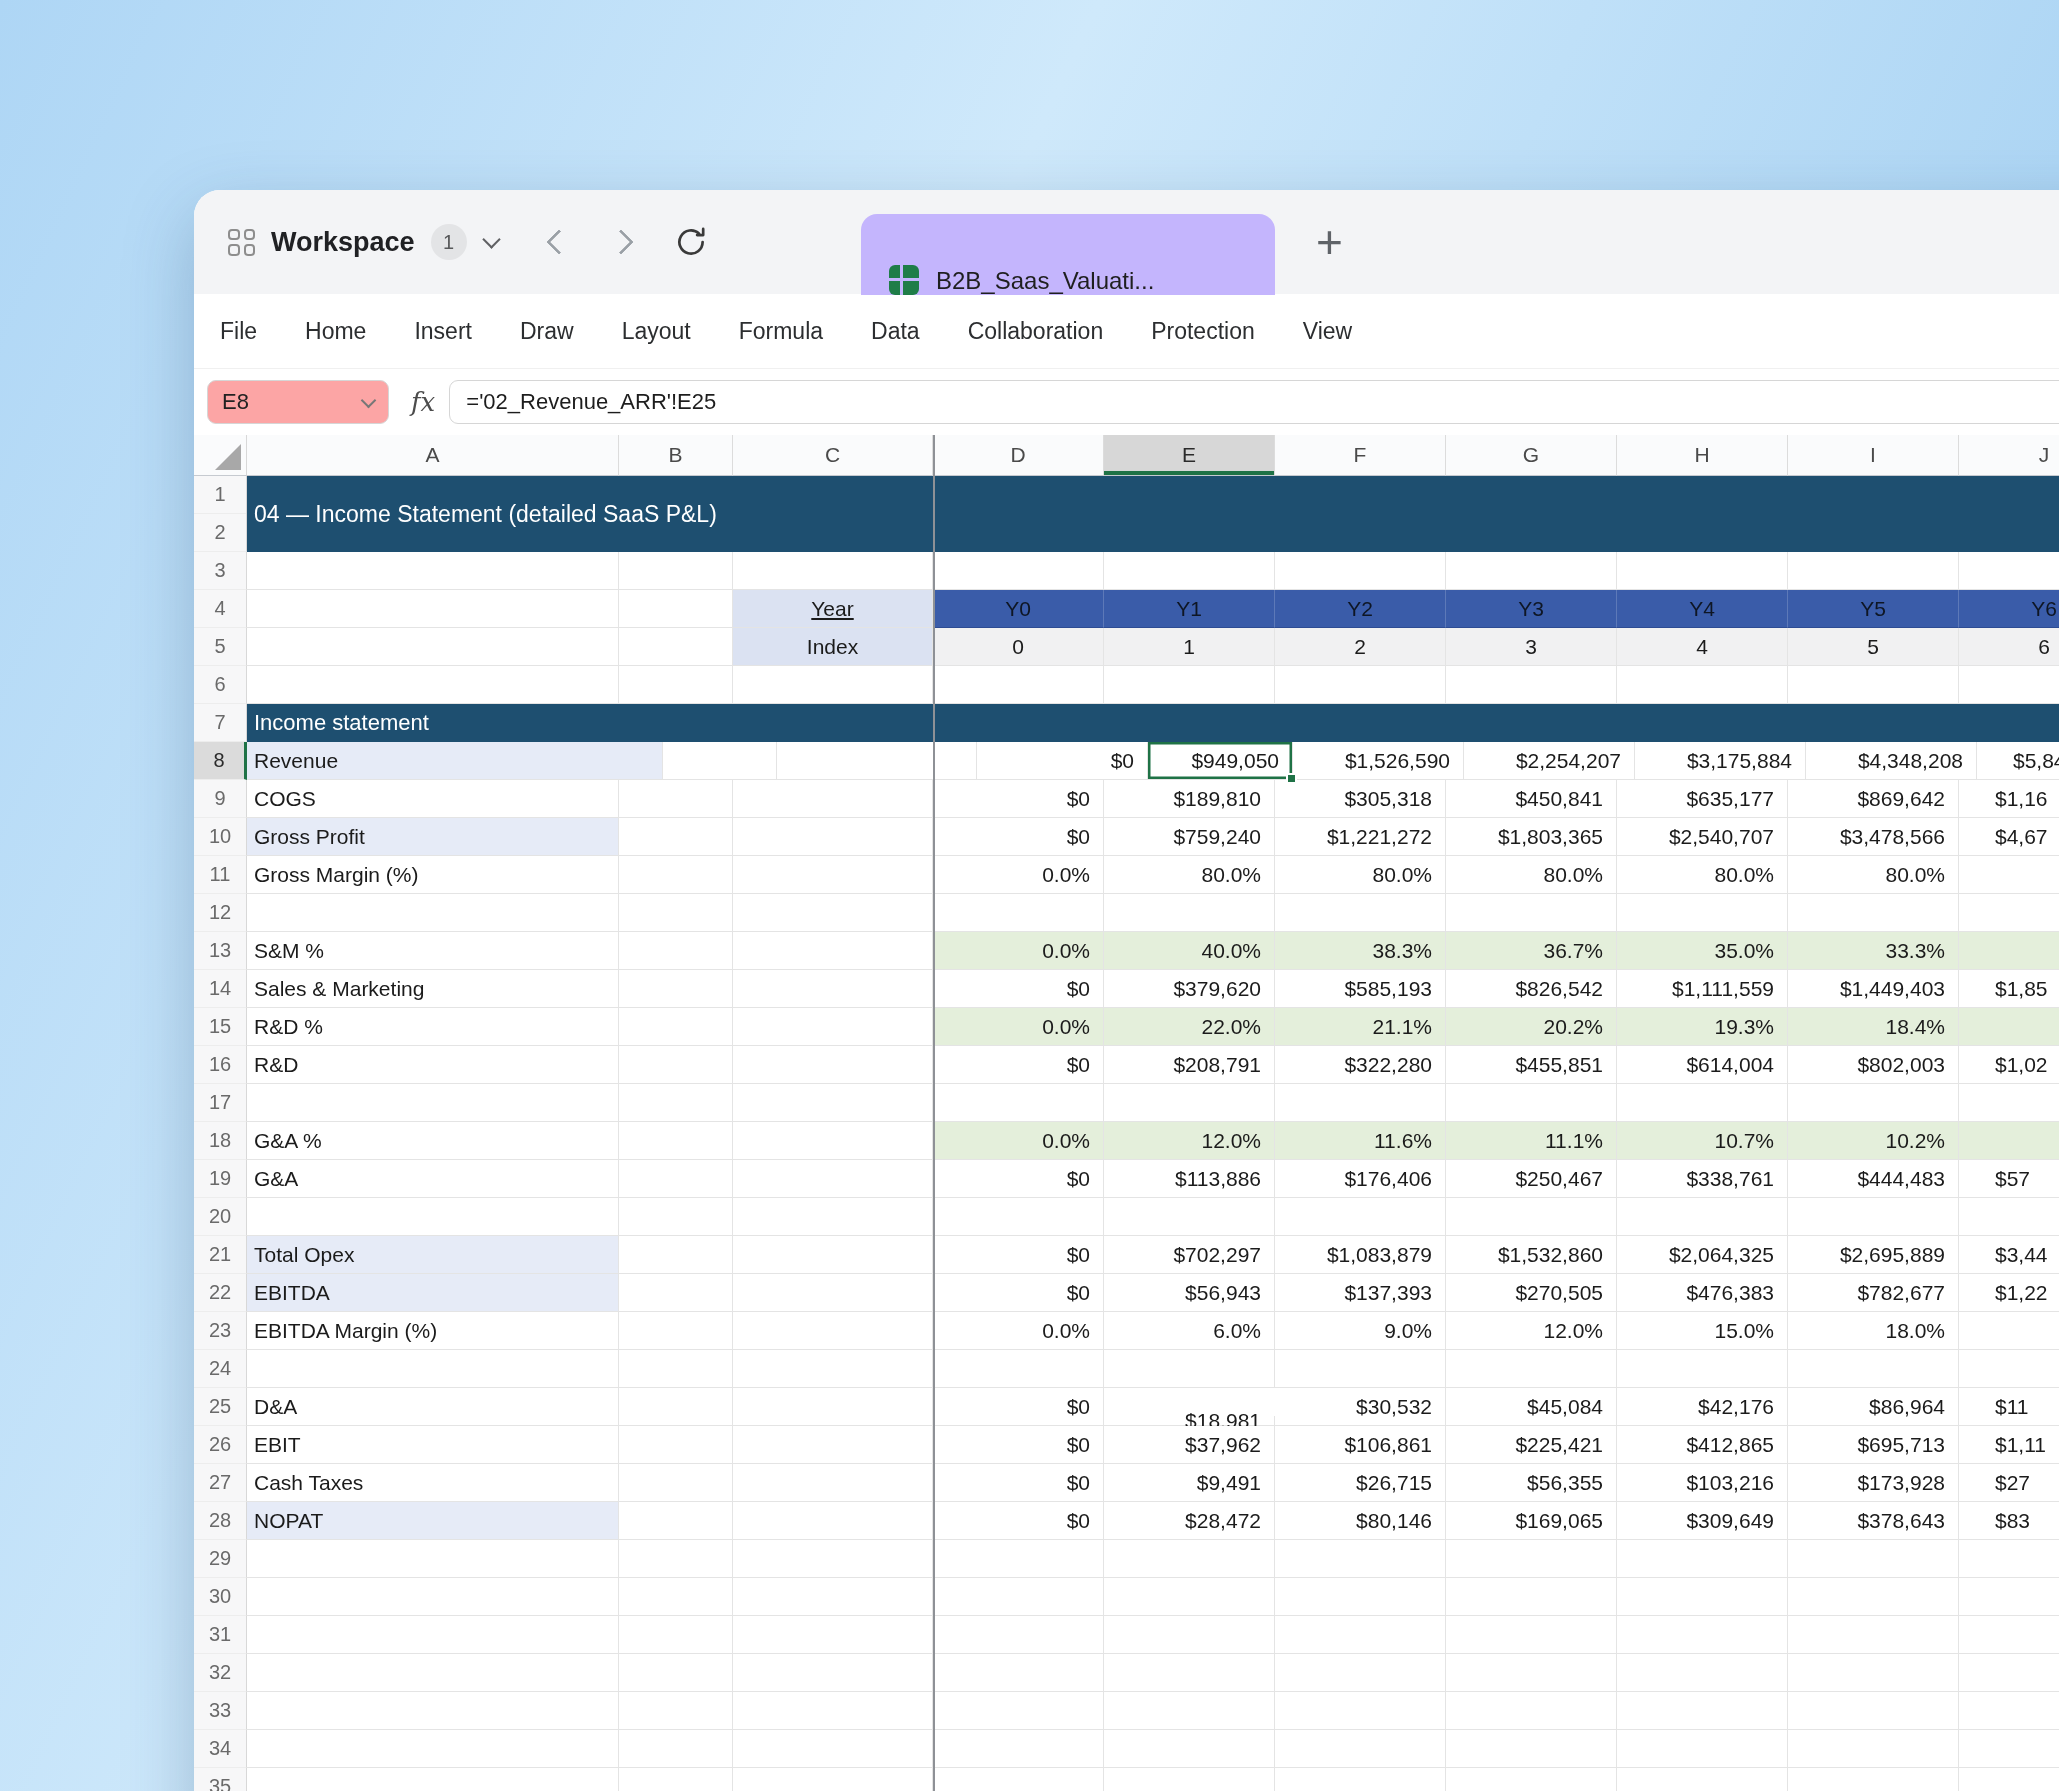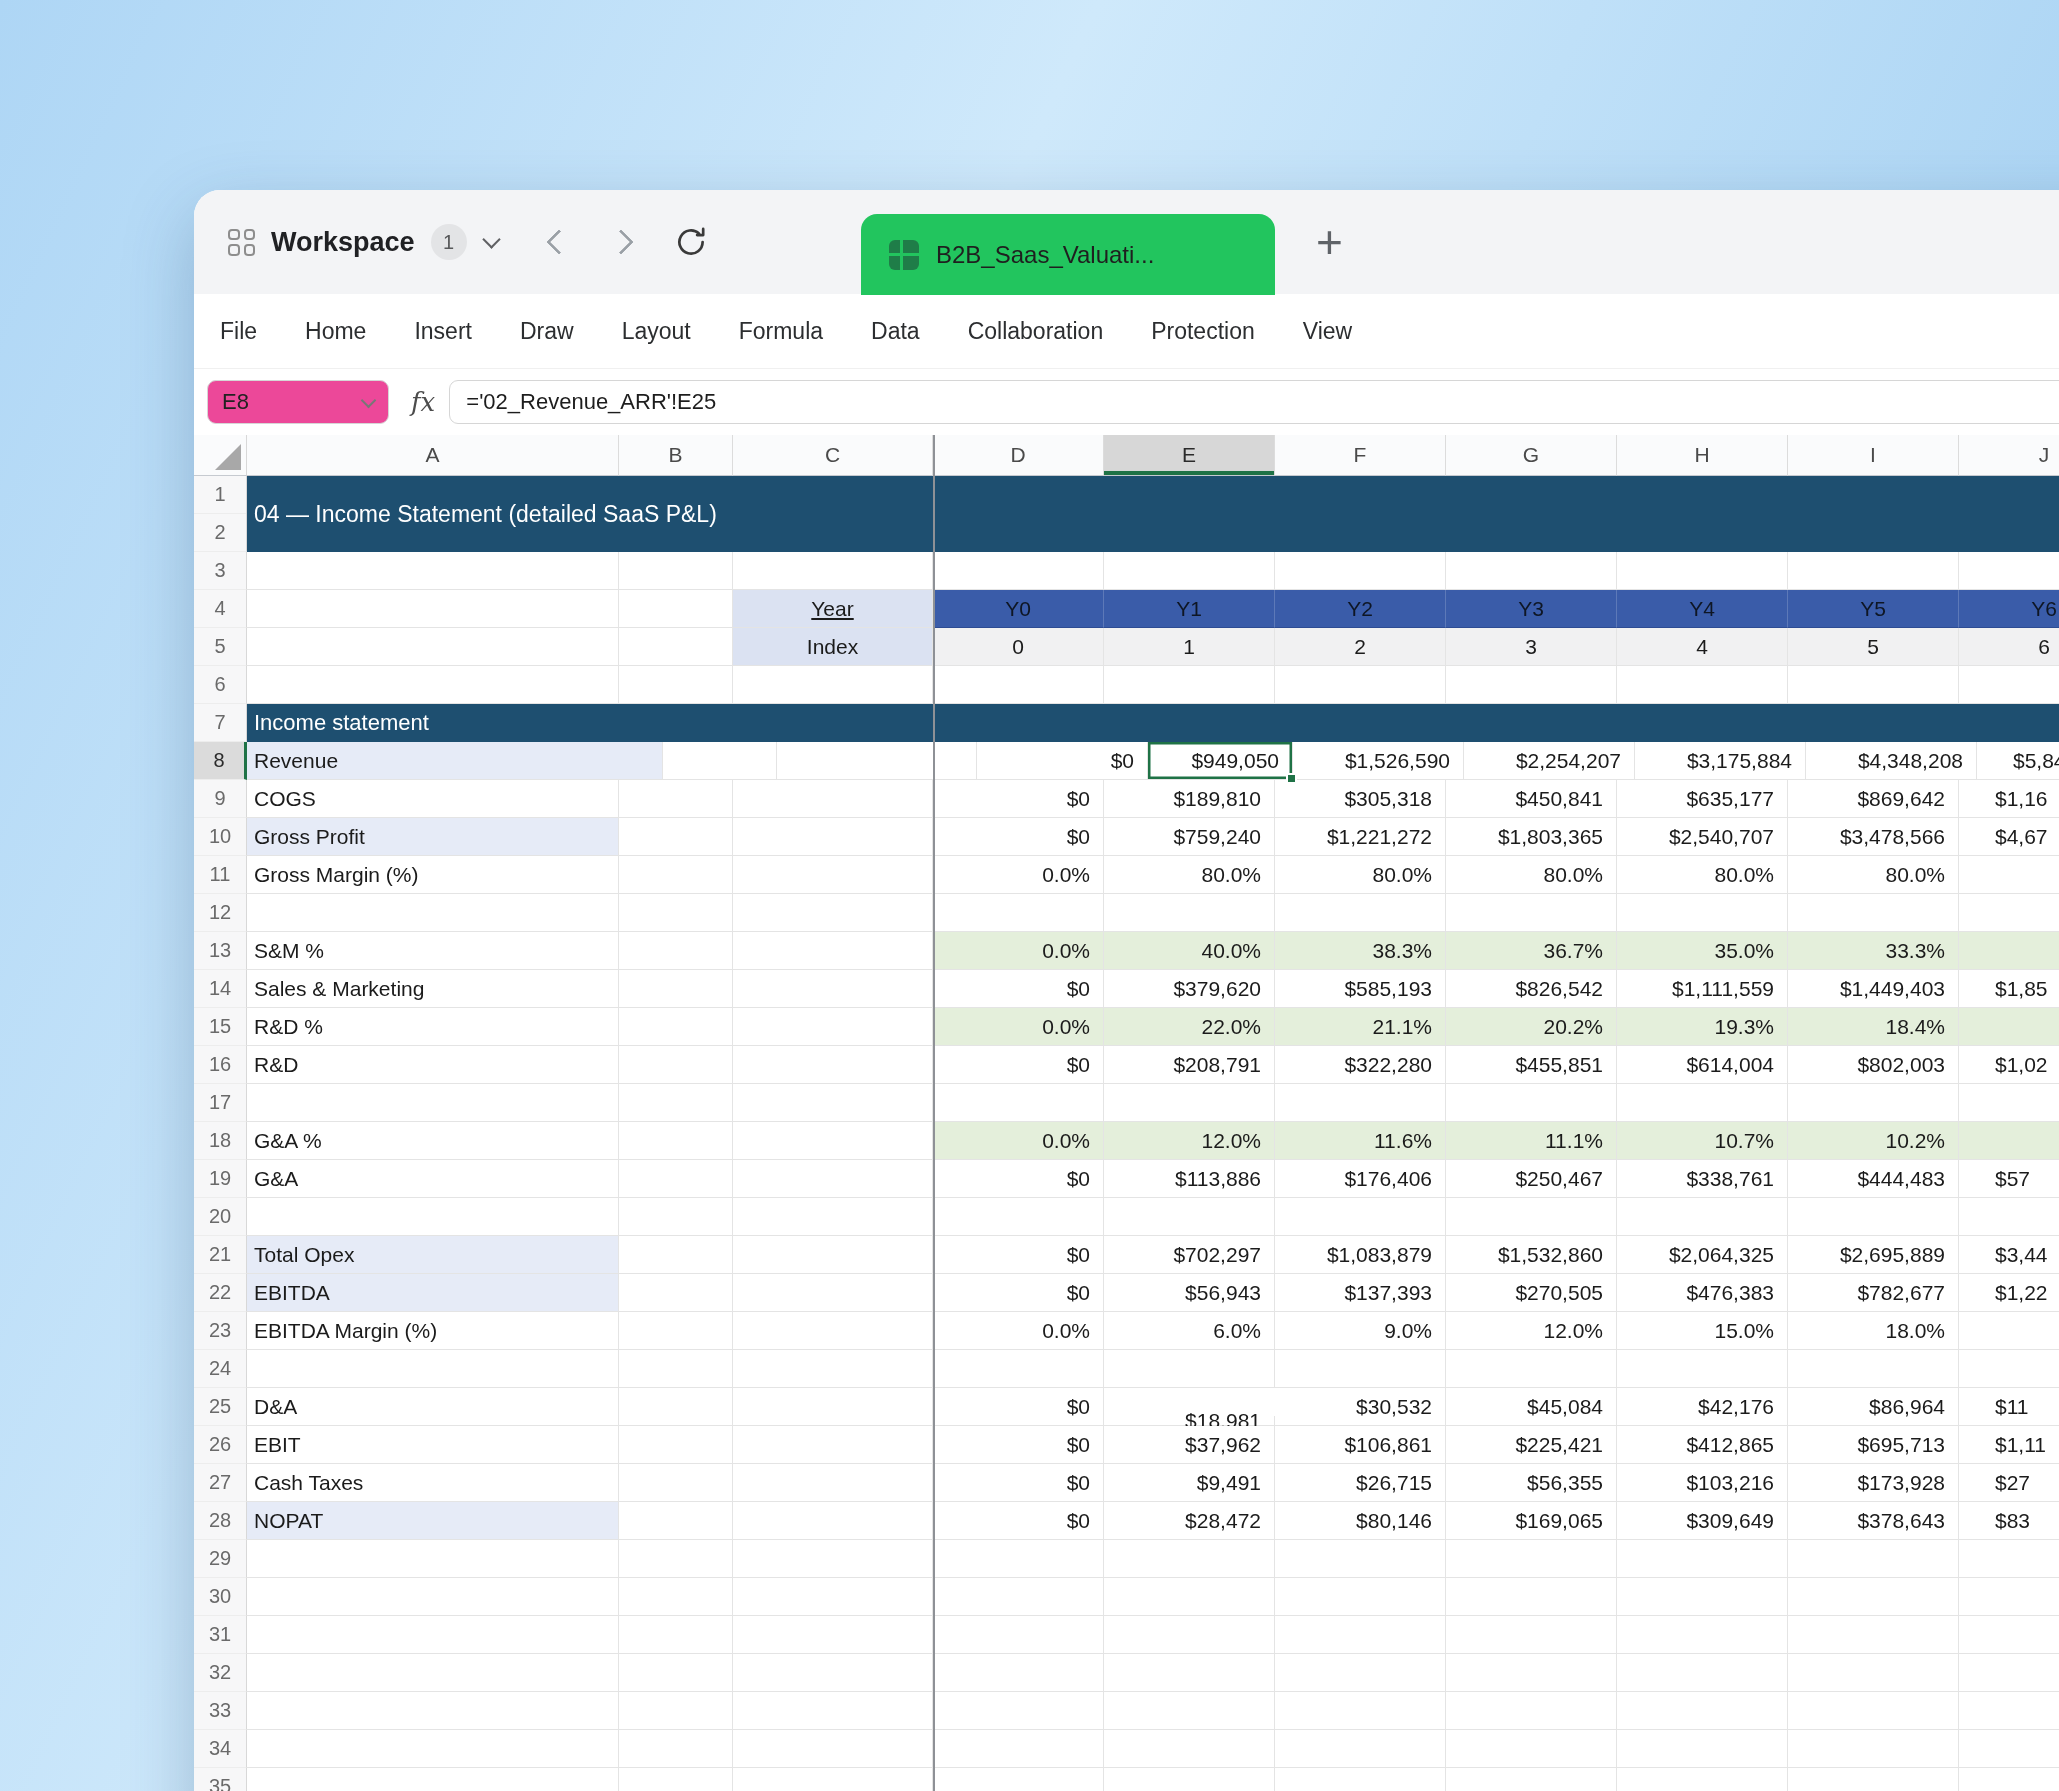--- a/index.html
+++ b/index.html
@@ -18,39 +18,39 @@
   .gridicon i{border:2.5px solid #8d8d8d;border-radius:4px;display:block;}
   .wslabel{font-size:27px;font-weight:600;color:#202124;margin-left:16px;}
   .badge{width:36px;height:36px;border-radius:50%;background:#e3e4e6;color:#57585a;
     font-size:20px;display:flex;align-items:center;justify-content:center;margin-left:16px;}
   .chev{width:11px;height:11px;border-right:2.5px solid #5f6063;border-bottom:2.5px solid #5f6063;
     transform:rotate(45deg);margin-left:18px;margin-top:-6px;}
   .navchev{width:15px;height:15px;border-right:3px solid #9aa0a6;border-bottom:3px solid #9aa0a6;border-radius:1px;}
   .back{transform:rotate(135deg);margin-left:52px;}
   .fwd{transform:rotate(-45deg);margin-left:44px;}
   .refresh{margin-left:44px;display:flex;align-items:center;}
-  .tab{position:absolute;left:667px;top:24px;width:414px;height:81px;background:#22c55e;
-    border-radius:16px 16px 0 0;display:flex;align-items:center;padding-left:28px;gap:17px;box-sizing:border-box;}
+  .tab{position:absolute;left:667px;top:24px;width:414px;height:81px;background:#c4b5fd;
+    border-radius:16px 16px 0 0;display:flex;align-items:flex-end;padding-left:28px;gap:17px;box-sizing:border-box;}
   .sheeticon{width:30px;height:30px;display:grid;grid-template-columns:11px 1fr;grid-template-rows:13px 1fr;gap:3px;}
   .sheeticon i{background:#1f7d48;display:block;}
   .sheeticon i:nth-child(1){border-top-left-radius:6px;}
   .sheeticon i:nth-child(2){border-top-right-radius:6px;}
   .sheeticon i:nth-child(3){border-bottom-left-radius:6px;}
   .sheeticon i:nth-child(4){border-bottom-right-radius:6px;}
   .tabtitle{font-size:24px;color:#1f1f1f;font-weight:500;}
   .plus{position:absolute;left:1122px;top:0;height:104px;display:flex;align-items:center;
     font-size:46px;font-weight:200;color:#5f6368;}
   
   .menubar{height:74px;background:#fff;display:flex;align-items:center;padding-left:26px;
     gap:48px;font-size:23px;color:#2c2e30;}
   .menubar span{cursor:default;}
   
   .fbar{height:67px;background:#fff;display:flex;align-items:center;padding-left:13px;border-top:1px solid #f0f0f0;box-sizing:border-box;}
   .namebox{width:182px;height:44px;border:1.5px solid #d6d6d6;border-radius:9px;display:flex;
-    align-items:center;padding:0 14px;font-size:22px;color:#222;box-sizing:border-box;background:#ec4899;}
+    align-items:center;padding:0 14px;font-size:22px;color:#222;box-sizing:border-box;background:#fca5a5;}
   .nbchev{margin-left:auto;width:9px;height:9px;border-right:2px solid #777;border-bottom:2px solid #777;
     transform:rotate(45deg);margin-top:-3px;}
   .fx{margin:0 14px 0 22px;font-family:"DejaVu Serif",serif;font-style:italic;font-size:26px;color:#4c4c4c;}
   .finput{flex:1;height:44px;border:1.5px solid #d6d6d6;border-radius:9px;display:flex;
     align-items:center;padding:0 16px;font-size:22px;color:#1d1d1d;margin-right:24px;box-sizing:border-box;}
   
   .sheet{position:relative;background:#fff;height:1447px;overflow:hidden;}
   .colheads{display:flex;height:41px;}
   .corner{width:53px;flex:0 0 53px;position:relative;border-right:1px solid #d8d8d8;
     border-bottom:1px solid #c6cad0;background:#fafbfc;box-sizing:border-box;}

